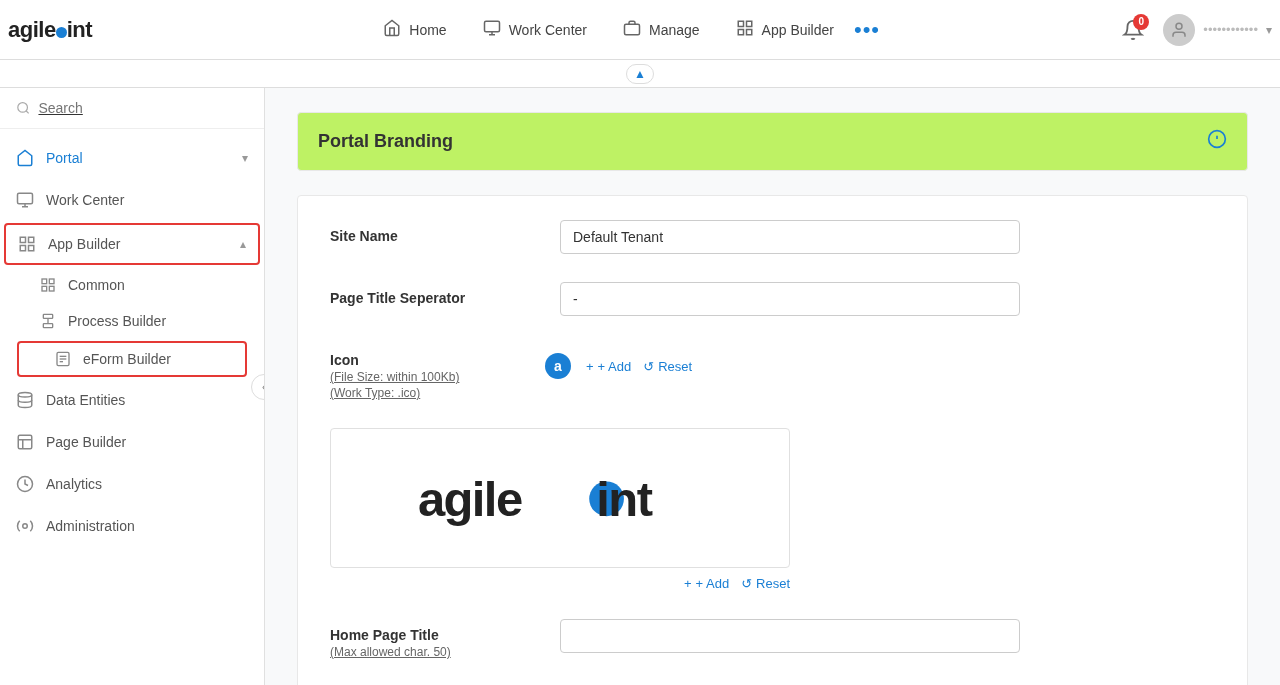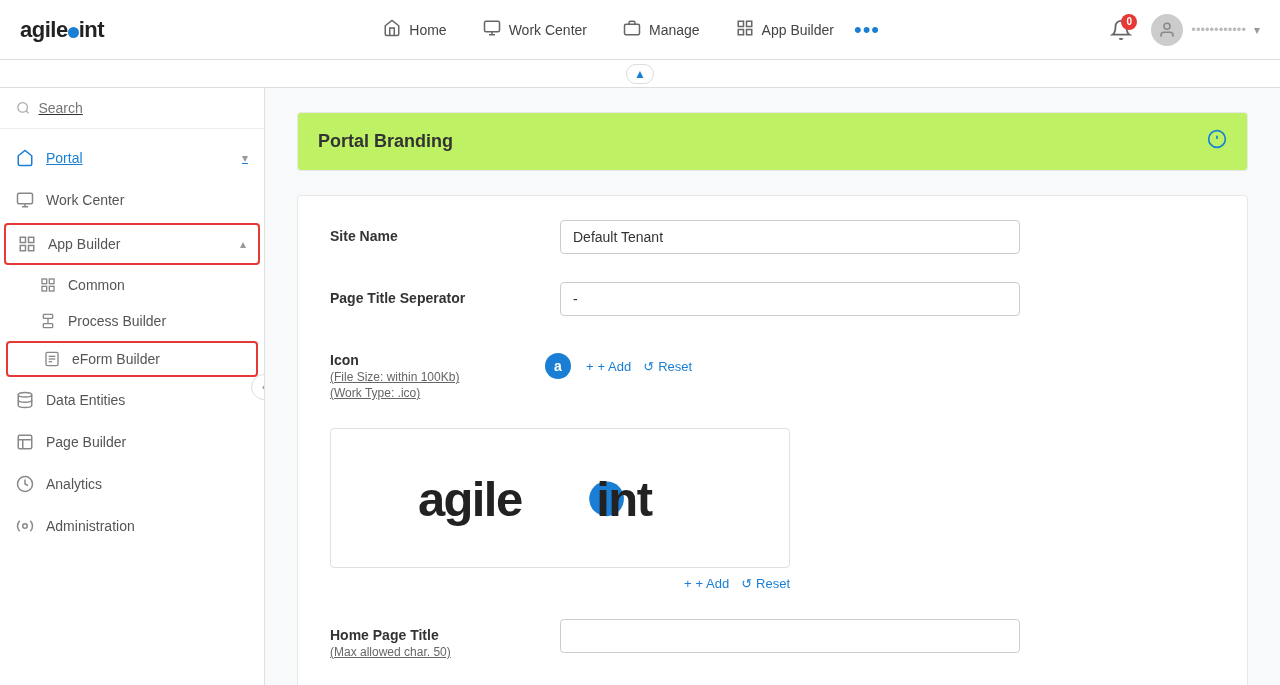--- a/index.html
+++ b/index.html
@@ -5,21 +5,21 @@
     * { box-sizing: border-box; margin: 0; padding: 0; }
     body { font-family: 'Segoe UI', Arial, sans-serif; font-size: 14px; color: #333; background: #f5f5f5; height: 685px; overflow: hidden; display: flex; flex-direction: column; }
 
     
     .top-nav {
       background: #fff;
       border-bottom: 1px solid #ddd;
       height: 60px;
       display: flex;
       align-items: center;
-      padding: 0 20px;
+      padding: 0 8px;
       flex-shrink: 0;
       position: relative;
       z-index: 10;
     }
     .top-nav .logo {
       margin-right: 40px;
       display: flex;
       align-items: center;
     }
     .nav-items {
@@ -158,36 +158,36 @@
     .sidebar-item {
       display: flex;
       align-items: center;
       gap: 12px;
       padding: 12px 16px;
       cursor: pointer;
       color: #555;
       font-size: 14px;
       position: relative;
     }
-    .sidebar-item.active { color: #1a7fd4; text-decoration: underline; }
+    .sidebar-item.active { color: #1a7fd4; }
     .sidebar-item .si-icon { color: #888; font-size: 18px; flex-shrink: 0; }
     .sidebar-item.active .si-icon { color: #1a7fd4; }
     .sidebar-item .si-label { flex: 1; font-weight: 500; }
     .sidebar-item .si-arrow { font-size: 12px; color: #999; }
     .sidebar-item.has-border { border: 2px solid #e53935; border-radius: 4px; margin: 2px 4px; padding: 10px 12px; }
     .sidebar-sub-item {
       display: flex;
       align-items: center;
       gap: 12px;
       padding: 10px 16px 10px 40px;
       cursor: pointer;
       color: #555;
       font-size: 14px;
     }
-    .sidebar-sub-item.active-border { border: 2px solid #e53935; border-radius: 4px; margin: 2px 6px; padding: 8px 12px 8px 36px; }
+    .sidebar-sub-item.active-border { border: 2px solid #e53935; border-radius: 4px; margin: 2px 17px; padding: 8px 12px 8px 36px; }
     .sidebar-sub-item .ssi-icon { color: #888; font-size: 16px; flex-shrink: 0; }
     .sidebar-sub-item .ssi-label { font-size: 14px; }
 
     .sidebar-collapse-handle {
       position: absolute;
       right: -13px;
       top: 50%;
       transform: translateY(-50%);
       width: 26px;
       height: 26px;

